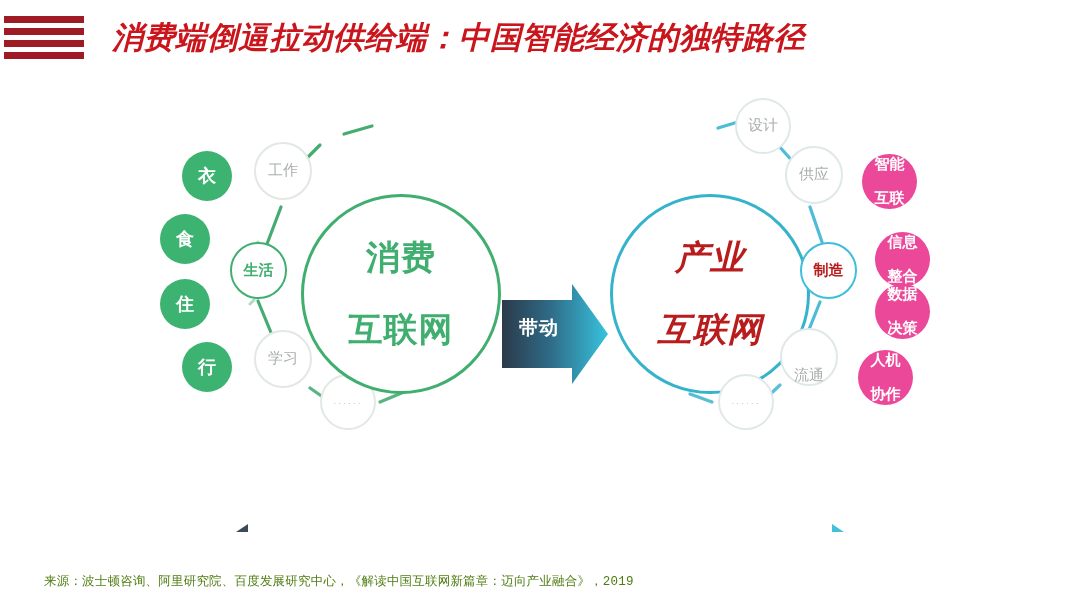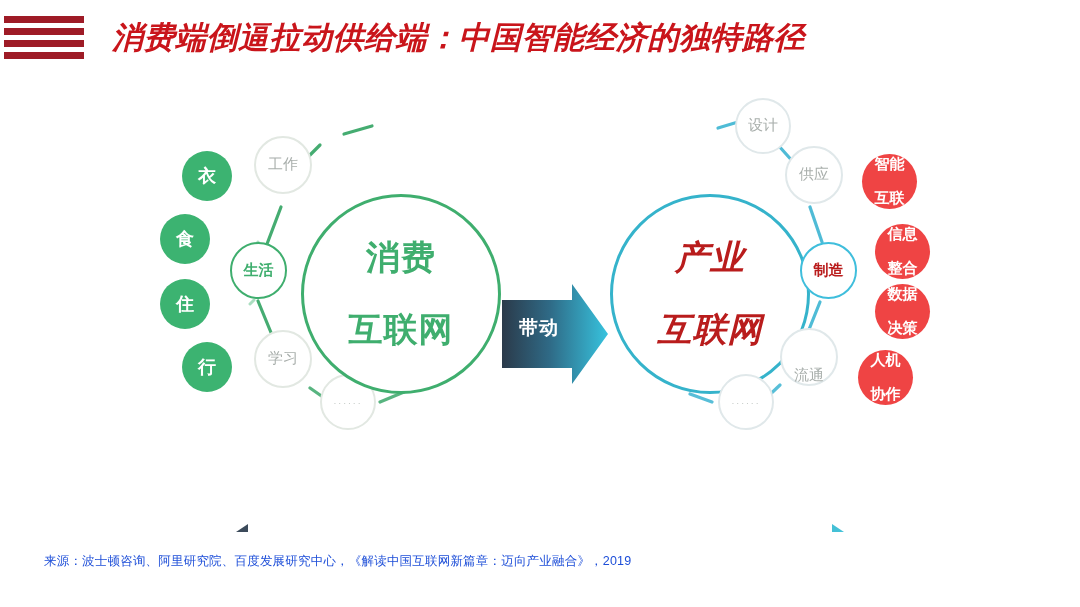--- a/index.html
+++ b/index.html
@@ -49,21 +49,21 @@
   }
   .hub.green{border-color:#3FAE6E;color:#3FAE6E;}
   .hub.blue{border-color:#35B3CB;color:#b91c1c;font-style:italic;}
 
   
   .solid{
     font-size:15px;font-weight:bold;color:#fff;
     line-height:1.12;
   }
   .solid.green{background:#3CB371;}
-  .solid.blue{background:#ef4444;}
+  .solid.blue{background:#ec4899;}
   .solid.small{font-size:18px;}
 
   
   .accent{border:2.5px solid;background:#fff;font-size:15px;font-weight:bold;justify-content:center;}
   .accent.green{border-color:#3FAE6E;color:#3FAE6E;}
   .accent.blue{border-color:#3FBEDC;color:#b91c1c;}
 
   
   .faded{
     border:2px solid #E2E8E2;background:#fff;
@@ -79,23 +79,23 @@
   }
   .sp-label{
     position:absolute;top:474px;color:#fff;font-size:20px;font-weight:bold;
     font-family:"DejaVu Sans","Liberation Sans",sans-serif;letter-spacing:2px;
   }
   .sp-label.front{left:277px;}
   .sp-label.back{left:767px;}
 
   
   .source{
-    position:absolute;left:44px;top:553px;
-    font-size:12.5px;color:#1d4ed8;letter-spacing:.2px;white-space:nowrap;
-    font-family:Liberation Sans, sans-serif;
+    position:absolute;left:44px;top:573px;
+    font-size:12.5px;color:#4d7c0f;letter-spacing:.2px;white-space:nowrap;
+    font-family:Liberation Mono, monospace;
   }
 </style>
 </head>
 <body>
 
 <div class="slide">
 
   <div class="header">
     <div class="logo-mark">
       <div class="bar b1"></div>
@@ -163,21 +163,21 @@
     <div class="node solid green small" style="left:160px;top:142px;width:50px;height:50px;">
       <span>食</span>
     </div>
     <div class="node solid green small" style="left:160px;top:207px;width:50px;height:50px;">
       <span>住</span>
     </div>
     <div class="node solid green small" style="left:182px;top:270px;width:50px;height:50px;">
       <span>行</span>
     </div>
 
-    <div class="node faded" style="left:254px;top:64px;width:58px;height:58px;">
+    <div class="node faded" style="left:254px;top:70px;width:58px;height:58px;">
       <span>工作</span>
     </div>
     <div class="node faded" style="left:254px;top:258px;width:58px;height:58px;">
       <span>学习</span>
     </div>
     <div class="node faded" style="left:320px;top:302px;width:56px;height:56px;">
       <span class="dots">......</span>
     </div>
 
     <div class="node accent green" style="left:230px;top:170px;width:57px;height:57px;">
@@ -214,21 +214,21 @@
     <div class="node accent blue" style="left:800px;top:170px;width:57px;height:57px;">
       <span>制造</span>
     </div>
 
     <div class="node solid blue" style="left:862px;top:82px;width:55px;height:55px;">
       <span>
         <span>智能</span><br>
         <span>互联</span>
       </span>
     </div>
-    <div class="node solid blue" style="left:875px;top:152px;width:55px;height:55px;">
+    <div class="node solid blue" style="left:875px;top:160px;width:55px;height:55px;">
       <span>
         <span>信息</span><br>
         <span>整合</span>
       </span>
     </div>
     <div class="node solid blue" style="left:875px;top:212px;width:55px;height:55px;">
       <span>
         <span>数据</span><br>
         <span>决策</span>
       </span>

